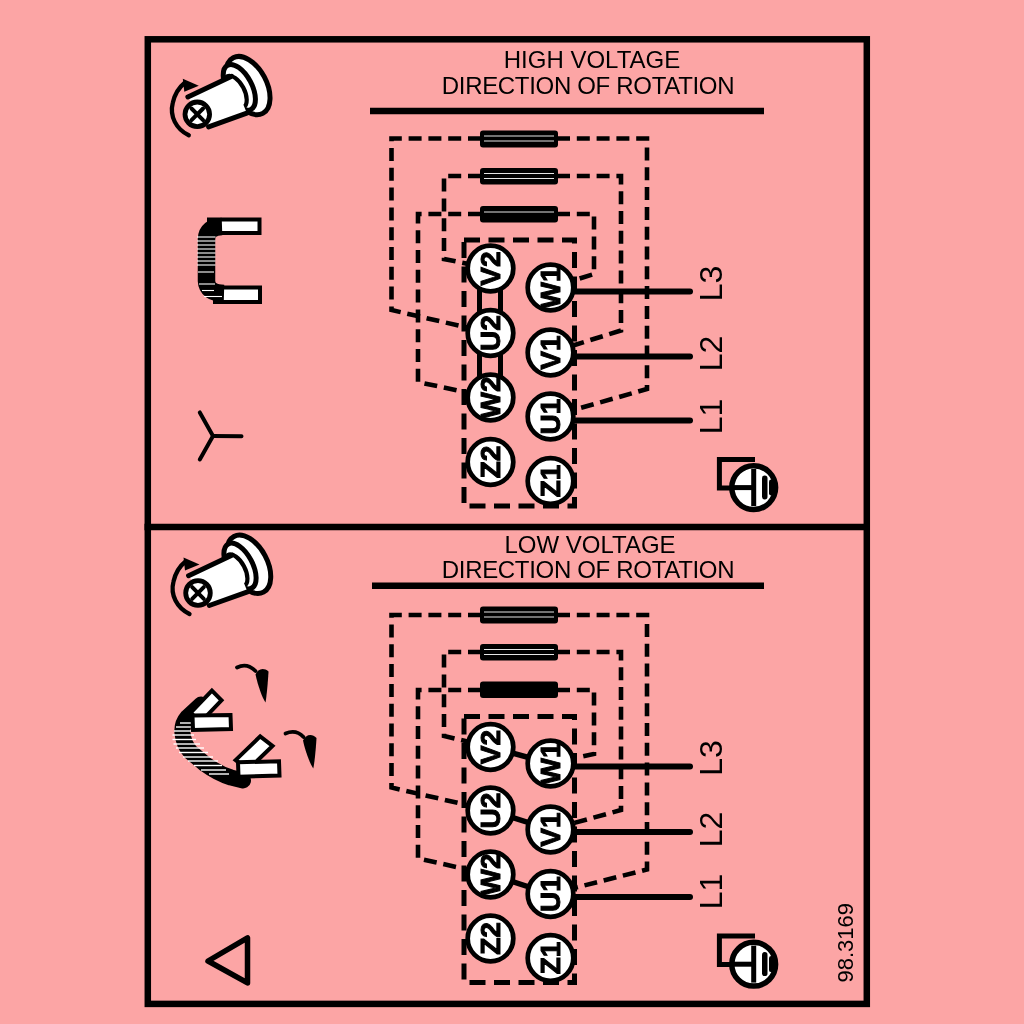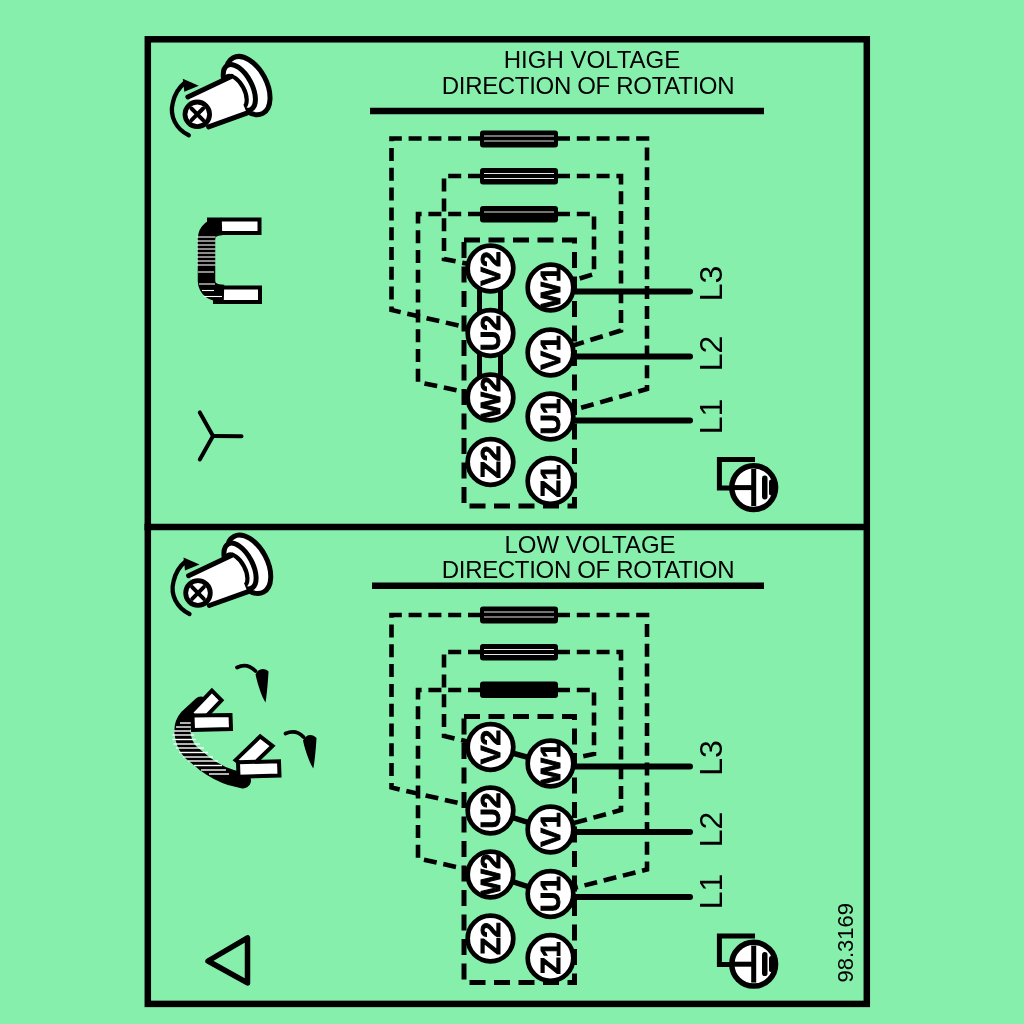--- a/index.html
+++ b/index.html
@@ -1,16 +1,16 @@
 <!DOCTYPE html>
 <html><head>
 <meta charset="utf-8">
 <style>
 html,body{margin:0;padding:0;background:#ffffff;}
-#stage{position:relative;width:1024px;height:1024px;background:#86efac;overflow:hidden;}
+#stage{position:relative;width:1024px;height:1024px;background:#fca5a5;overflow:hidden;}
 svg{position:absolute;left:0;top:0;}
 text{font-family:"Liberation Sans",sans-serif;fill:#000;}
 </style>
 </head>
 <body>
 <div id="stage">
 <svg width="1024" height="1024" viewBox="0 0 1024 1024">
 
   <rect x="147.8" y="39.3" width="719" height="964.6" fill="none" stroke="#000" stroke-width="6.5"></rect>
   <line x1="144.5" y1="527" x2="869.5" y2="527" stroke="#000" stroke-width="6.5"></line>

